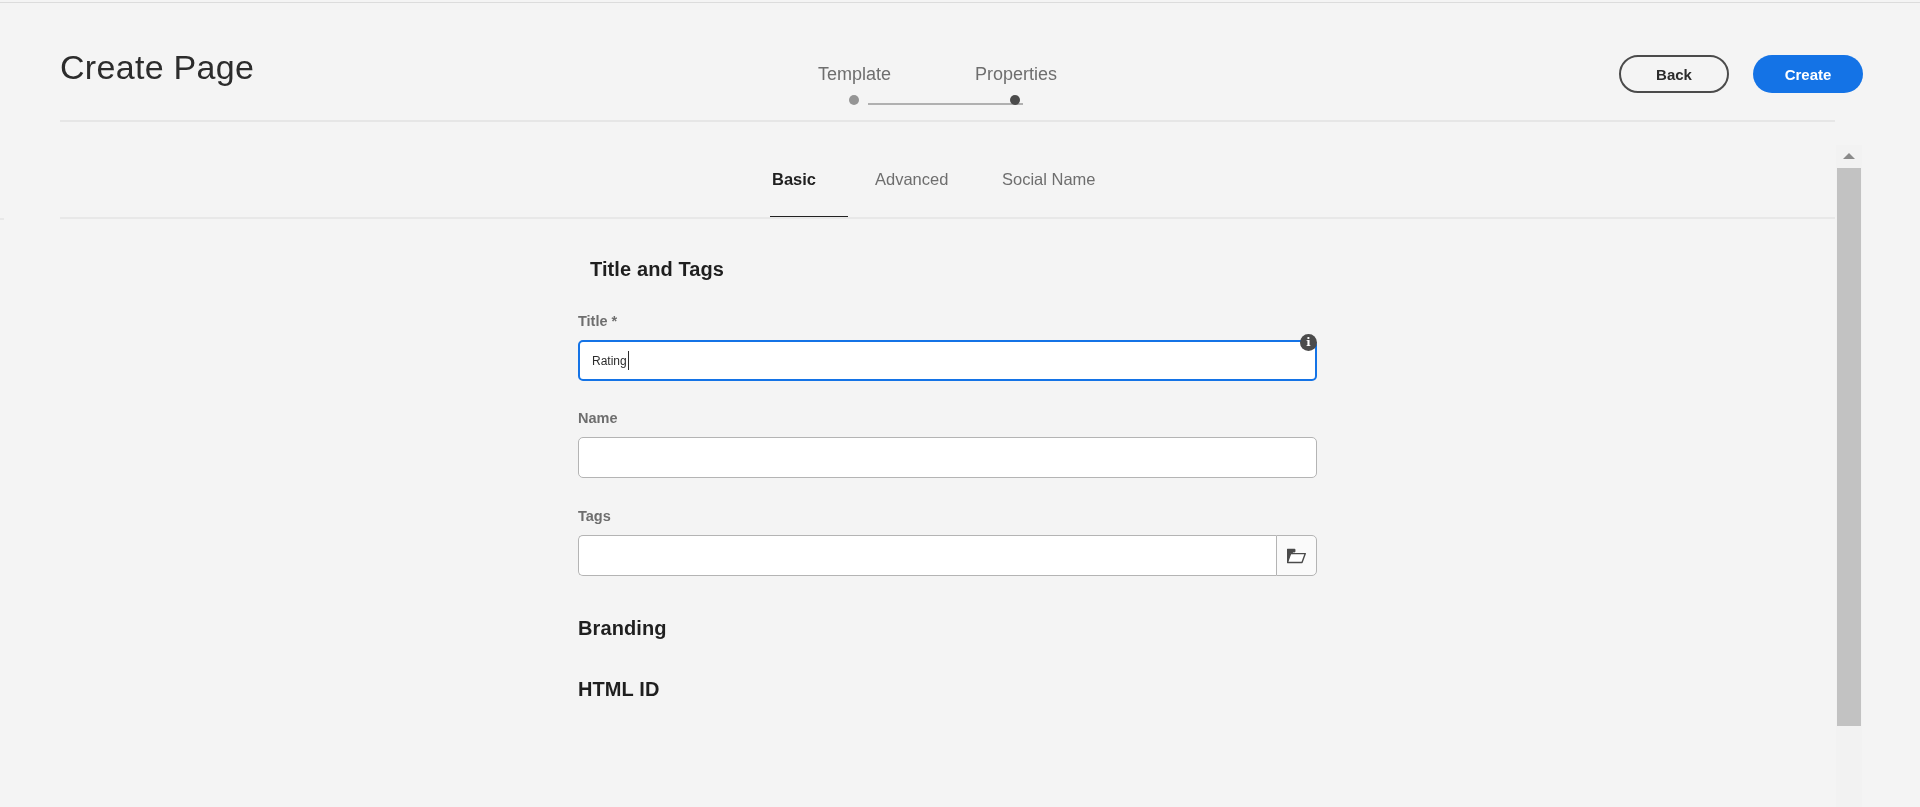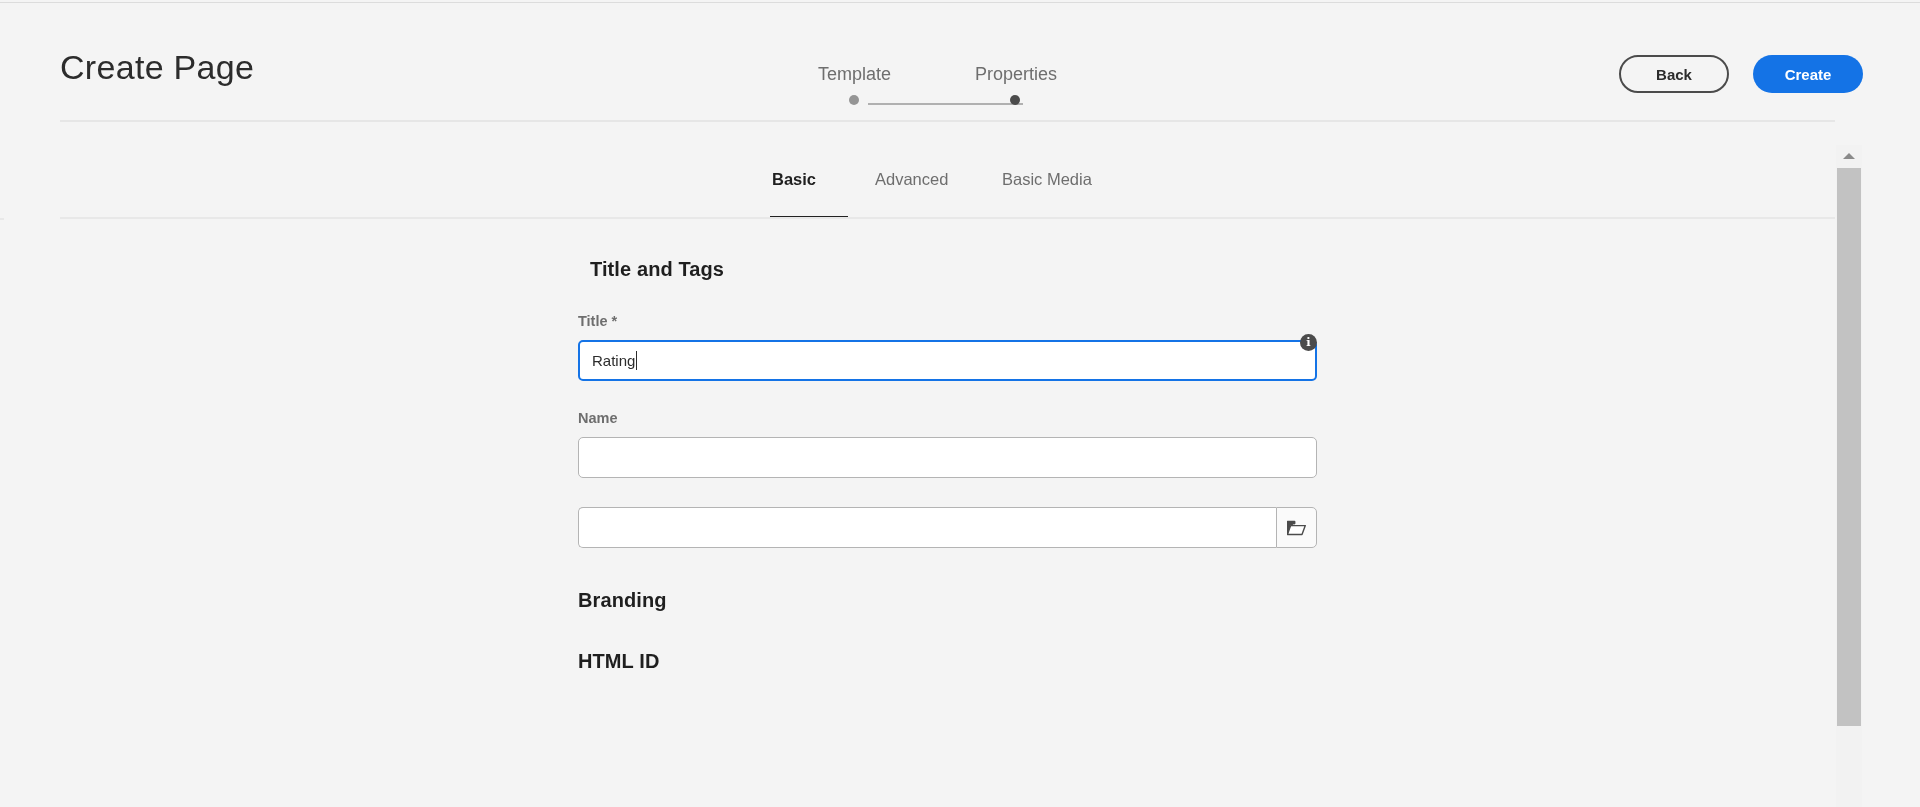--- a/index.html
+++ b/index.html
@@ -224,21 +224,21 @@
     margin-bottom: 10px;
     font-weight: 700;
   }
 
   .input {
     width: 739px;
     height: 41px;
     background: #ffffff;
     border: 1px solid #b4b4b4;
     border-radius: 5px;
-    font-size: 15px;
+    font-size: 12px;
     color: #2c2c2c;
     padding: 0 13px;
     font-family: "Liberation Sans", sans-serif;
     display: flex;
     align-items: center;
     outline: none;
   }
 
   .input.focused {
     border: 2px solid #1473e6;
@@ -389,21 +389,21 @@
   <div class="btn btn-back">Back</div>
 
   <div class="btn btn-create">Create</div>
 </div>
 
 <div class="divider-header"></div>
 
 <div class="tabs">
   <div class="tab tab-basic active">Basic</div>
   <div class="tab tab-advanced">Advanced</div>
-  <div class="tab tab-social">Basic Media</div>
+  <div class="tab tab-social">Social Name</div>
   <div class="tab-underline"></div>
 </div>
 
 <div class="divider-tabs"></div>
 <div class="gutter-strip"></div>
 
 <div class="content">
   <div class="form">
 
     <div class="section-heading heading-title-tags">Title and Tags</div>
@@ -418,20 +418,21 @@
     </div>
 
     <div class="field field-name">
       <div class="field-label">Name</div>
       <div class="input">
           <span></span>
         </div>
     </div>
 
     <div class="field field-tags">
+      <div class="field-label">Tags</div>
       <div class="tags-row">
         <div class="tags-input">
             <span></span>
           </div>
         <div class="tags-browse">
           <svg width="19" height="16" viewBox="0 0 19 16">
             <path d="M0.5 1.5 L0.5 14.5 L15 14.5 L18.3 5.6 L5.0 5.6 L5.0 3.6 L7.6 3.6 L7.6 1.5 Z" fill="#ffffff" stroke="#4b4b4b" stroke-width="1.4" stroke-linejoin="round"></path>
             <path d="M0.5 1.5 L7.6 1.5 L7.6 3.6 L5.0 3.6 L5.0 5.6 L3.7 5.6 L0.5 14.5 Z" fill="#4b4b4b" stroke="#4b4b4b" stroke-width="1.2" stroke-linejoin="round"></path>
           </svg>
         </div>

